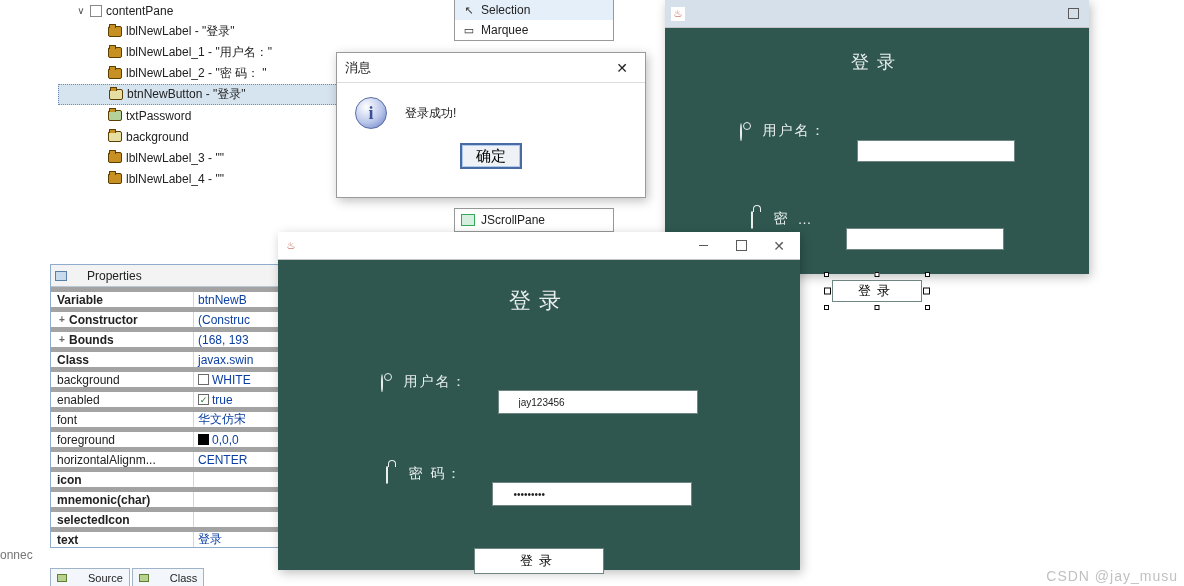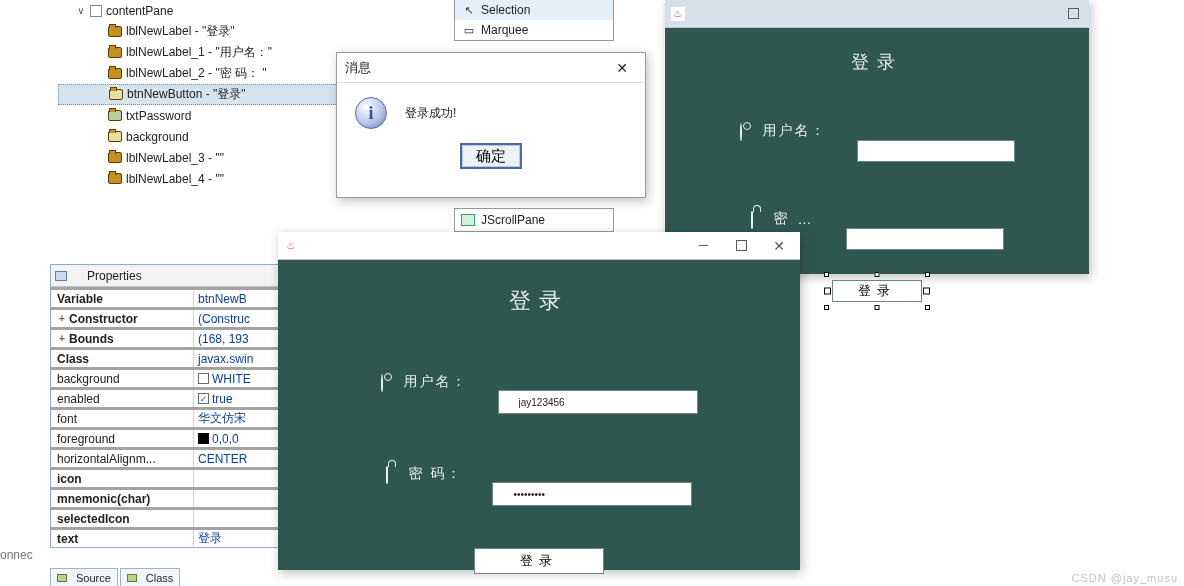--- a/index.html
+++ b/index.html
@@ -24,33 +24,33 @@
   .pal-row { display: flex; align-items: center; height: 20px; padding-left: 8px; gap: 6px; }
   .pal-sel { background: #e5effa; }
   .pal-ico { width: 12px; height: 12px; display: flex; align-items: center; justify-content: center; font-size: 11px; color: #333; }
   .jscroll-row { position: absolute; left: 454px; top: 208px; width: 160px; height: 24px; border: 1px solid #999; background: #fff; display: flex; align-items: center; padding-left: 6px; gap: 6px; }
   .jscroll-ico { width: 14px; height: 12px; border: 1px solid #3a5; background: #d5eede; }
 
   
   .props { position: absolute; left: 50px; top: 264px; width: 232px; border: 1px solid #8faccc; }
   .props-hd { background: #f3f3f3; border-bottom: 1px solid #b9c7d6; height: 22px; display: flex; align-items: center; padding-left: 4px; gap: 20px; }
   .props-hd-ico { width: 12px; height: 10px; border: 1px solid #5a7fa9; background: #c8dbed; }
-  .prow { display: flex; height: 20px; border-top: 3px solid #a3a3a3; }
+  .prow { display: flex; height: 20px; border-top: 5px solid #a3a3a3; }
   .pname { width: 142px; padding-left: 6px; display: flex; align-items: center; gap: 2px; background: #fff; font-size: 12px; }
   .pname.b { font-weight: bold; }
   .pexp { width: 10px; color: #666; font-size: 10px; text-align: center; }
   .pval { flex: 1; padding-left: 4px; display: flex; align-items: center; border-left: 1px solid #cfd6dd; color: #0b3fa2; font-size: 12px; gap: 3px; }
   .chkbox { width: 11px; height: 11px; border: 1px solid #6a6a6a; display: inline-flex; align-items: center; justify-content: center; font-size: 9px; color: #1b7a1b; }
   .colorswatch { width: 11px; height: 11px; background: #000; display: inline-block; }
 
   .onnect { position: absolute; left: 0; top: 548px; font-size: 12px; color: #757575; }
 
   
   .tabs { position: absolute; left: 50px; bottom: 0; height: 18px; display: flex; gap: 2px; }
-  .tab { border: 1px solid #9fb3c9; border-bottom: none; padding: 1px 6px; background: #f3f7fb; display: flex; align-items: center; gap: 9px; font-size: 11px; }
+  .tab { border: 1px solid #9fb3c9; border-bottom: none; padding: 1px 6px; background: #f3f7fb; display: flex; align-items: center; gap: 21px; font-size: 11px; }
   .tab-ico { width: 10px; height: 8px; background: #b9d28f; border: 1px solid #5d8035; }
 
   
   .msgbox { position: absolute; left: 336px; top: 52px; width: 310px; height: 146px; background: #fff; border: 1px solid #9a9a9a; box-shadow: 2px 3px 10px rgba(0,0,0,0.25); z-index: 50; }
   .msg-title { height: 30px; display: flex; align-items: center; justify-content: space-between; padding: 0 8px; background: #fff; border-bottom: 1px solid #dcdcdc; }
   .msg-title span { font-size: 13px; }
   .msg-close { width: 30px; height: 20px; display: flex; align-items: center; justify-content: center; font-size: 14px; }
   .msg-body { display: flex; align-items: center; gap: 18px; padding: 14px 18px; }
   .info-ico { width: 32px; height: 32px; border-radius: 50%; background: radial-gradient(circle at 35% 30%, #fff, #b9c6ea 55%, #6076bf); border: 1px solid #5b6da4; display: flex; align-items: center; justify-content: center; color: #3b4f95; font-weight: bold; font-size: 18px; font-family: Georgia, serif; }
   .msg-btns { display: flex; justify-content: center; padding-bottom: 10px; }
@@ -95,21 +95,21 @@
   .login-b .login-body { height: 246px; }
   .login-b .lg-title { padding-top: 22px; font-size:18px; }
   .login-b .lg-row { margin-top: 26px; }
   .login-b .lg-input { width: 158px; height:22px; }
   .login-b .lg-btn { width: 90px; height:22px; }
   .login-b .lg-btn-wrap { margin-top: 30px; }
   .dots { letter-spacing: 4px; color:#e9efed; }
 
   .tb-right { display:flex; }
 
-  .watermark { position:absolute; right:6px; bottom:2px; font-size:11px; color:#c1c1c1; letter-spacing:1px; }
+  .watermark { position:absolute; right:6px; bottom:2px; font-size:14px; color:#c1c1c1; letter-spacing:1px; }
 </style>
 </head>
 <body>
 
 <div class="tree">
   <div class="tree-row tree-indent0">
     <span class="tree-exp">∨</span>
     <span class="tree-chk"></span>
     <span class="tree-text">contentPane</span>
   </div>

